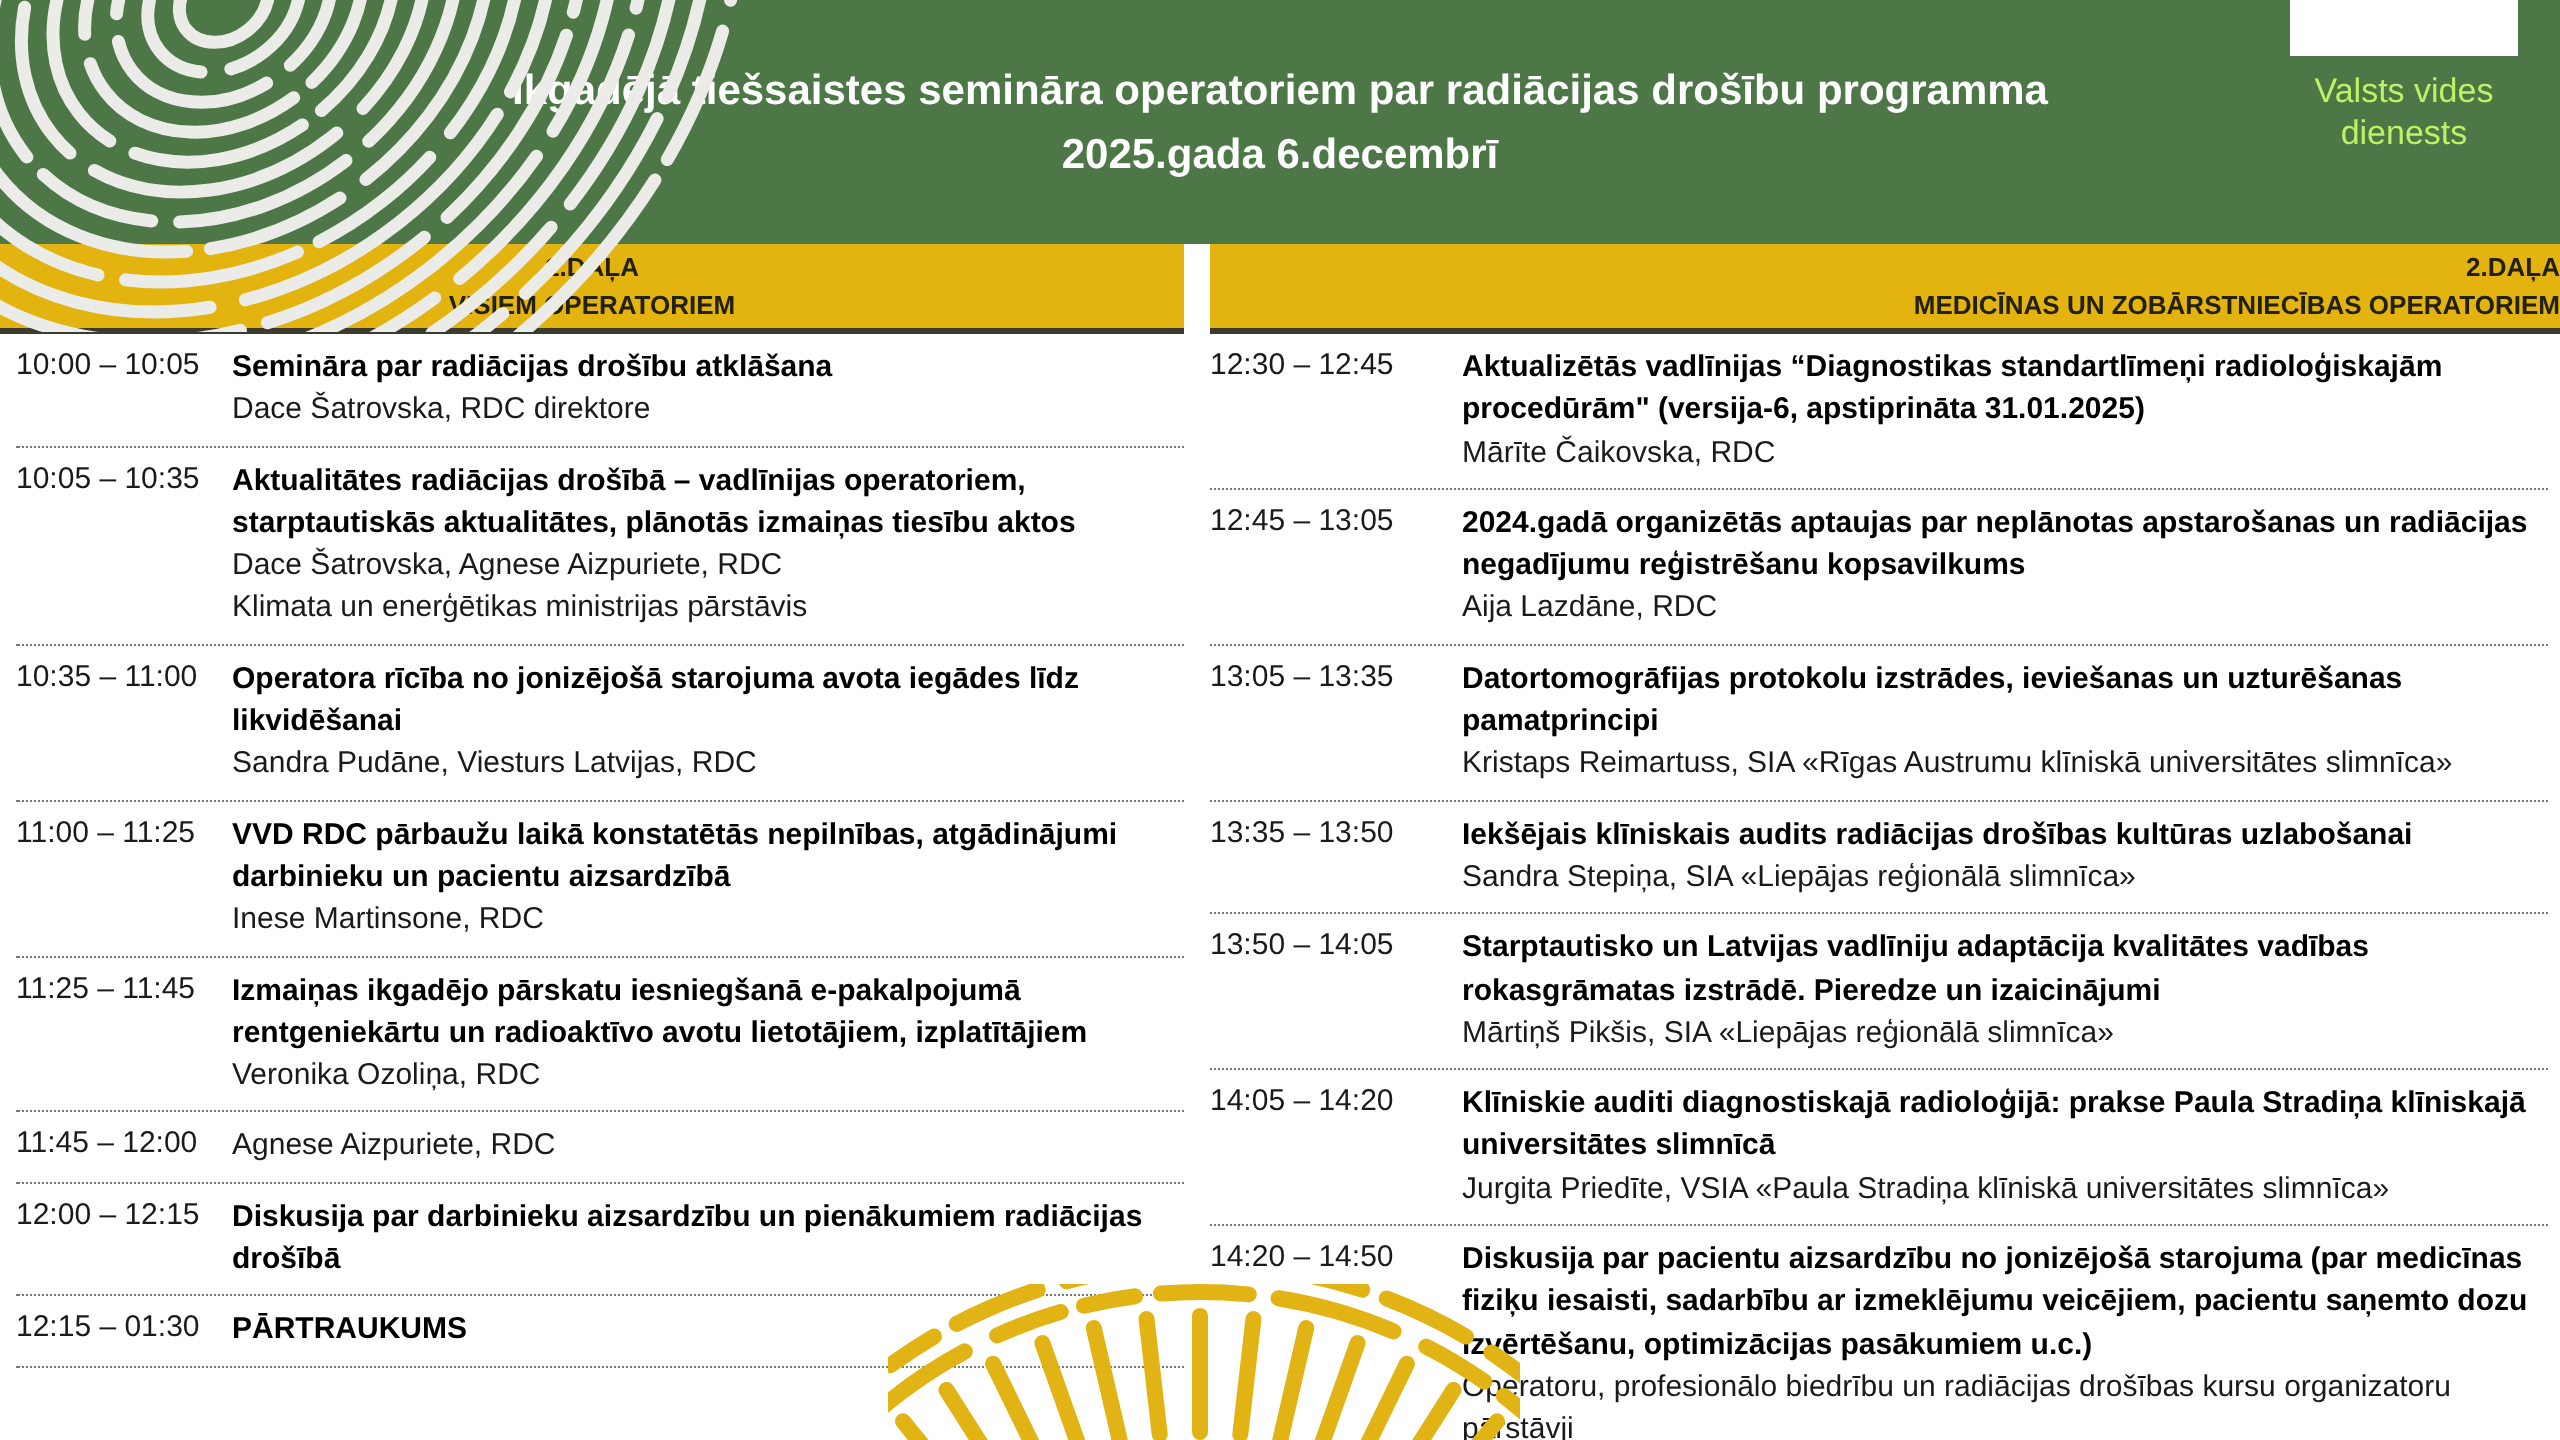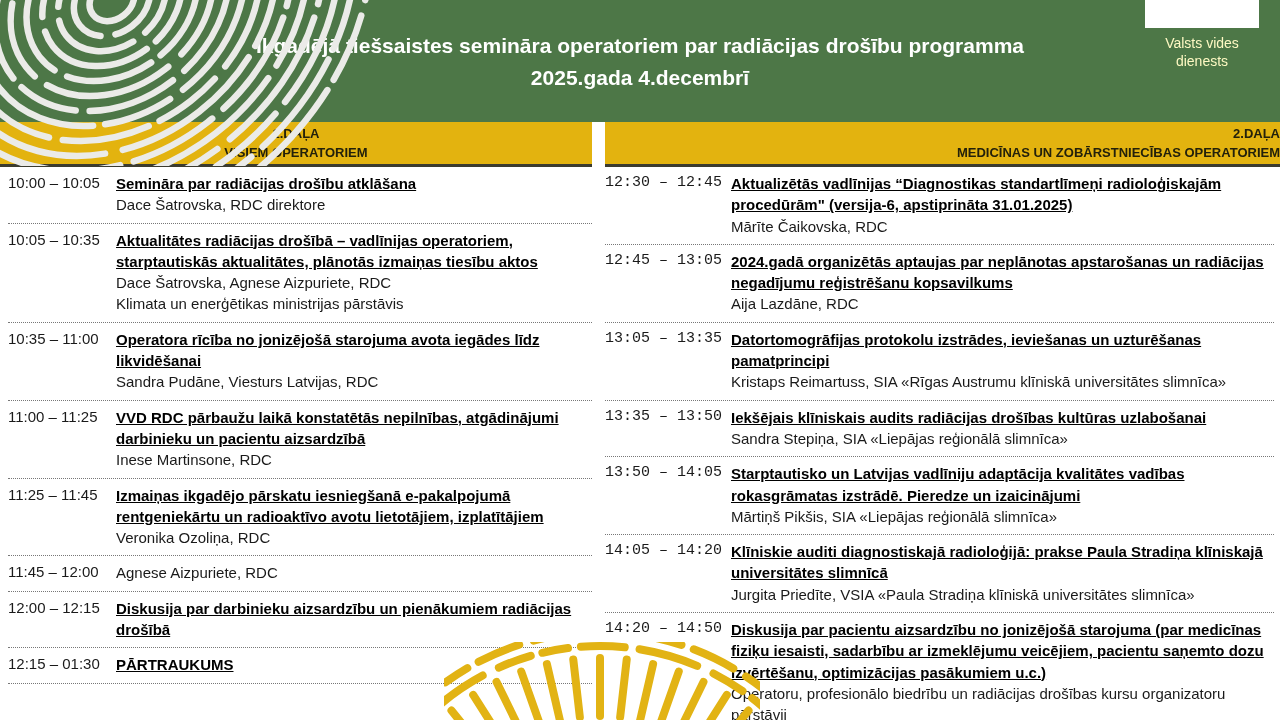--- a/index.html
+++ b/index.html
@@ -8,39 +8,39 @@
     --fp-white:#ebebe8; --fp-gold:#e2b314;
   }
   *{box-sizing:border-box;}
   html,body{margin:0;padding:0;width:1280px;height:720px;overflow:hidden;
     background:#ffffff;font-family:"Liberation Sans",sans-serif;color:var(--text);}
   .header{position:relative;height:122px;background:var(--green);}
   .header-title{position:relative;z-index:2;text-align:center;padding-top:30px;
     color:#ffffff;font-weight:bold;font-size:21px;line-height:1.5;}
   .logo{position:absolute;z-index:3;top:0;right:20px;width:116px;text-align:center;}
   .logo-mark{width:114px;height:28px;background:#ffffff;margin:0 auto;}
-  .logo-text{color:#fef9c3;font-size:14px;line-height:1.25;margin-top:7px;}
+  .logo-text{color:#bef264;font-size:17px;line-height:1.25;margin-top:7px;}
   .fp{position:absolute;pointer-events:none;z-index:4;}
   .band{display:flex;height:45px;background:#ffffff;position:relative;z-index:1;}
   .band-cell{background:var(--yellow);border-bottom:3px solid var(--dark-border);
     display:flex;flex-direction:column;justify-content:center;text-align:center;
     font-weight:bold;font-size:13px;color:var(--band-text);line-height:1.5;}
   .band-left{width:592px;}
   .band-gap{width:13px;background:#ffffff;}
   .band-right{flex:1;align-items:flex-end;}
   .content{display:flex;align-items:flex-start;}
   .col{font-size:15px;}
   .col-left{width:592px;padding-left:8px;}
   .col-right{width:675px;margin-left:13px;padding-right:6px;}
   .row{display:flex;border-bottom:1.5px dotted var(--dotted);padding:6px 0 7px;}
   .time{flex:none;padding-top:1px;white-space:nowrap;}
   .col-left .time{width:108px;}
-  .col-right .time{width:126px;font-family:Liberation Mono, monospace;}
+  .col-right .time{width:126px;}
   .info{flex:1;line-height:1.42;}
-  .stitle{font-weight:bold;color:#000000;text-decoration:underline;}
+  .stitle{font-weight:bold;color:#000000;}
   .speaker{color:var(--text);}
 </style>
 </head>
 <body>
 
 <div class="header">
   <svg id="fp-top" class="fp" style="left:0;top:0;" width="460" height="166" viewBox="0 0 460 166">
       <ellipse cx="112" cy="0" rx="24" ry="19.200000000000003" transform="rotate(-38 112 0)" fill="none" stroke="#ebebe8" stroke-width="6.5" stroke-linecap="round" stroke-dasharray="88 14 150 16 70 12" stroke-dashoffset="0"></ellipse>
       <ellipse cx="112" cy="0" rx="41" ry="32.800000000000004" transform="rotate(-38 112 0)" fill="none" stroke="#ebebe8" stroke-width="6.5" stroke-linecap="round" stroke-dasharray="130 15 80 13 160 18" stroke-dashoffset="53"></ellipse>
       <ellipse cx="112" cy="0" rx="58" ry="46.400000000000006" transform="rotate(-38 112 0)" fill="none" stroke="#ebebe8" stroke-width="6.5" stroke-linecap="round" stroke-dasharray="60 12 110 15 90 14" stroke-dashoffset="106"></ellipse>
@@ -53,21 +53,21 @@
       <ellipse cx="112" cy="0" rx="177" ry="141.6" transform="rotate(-38 112 0)" fill="none" stroke="#ebebe8" stroke-width="6.5" stroke-linecap="round" stroke-dasharray="130 15 80 13 160 18" stroke-dashoffset="477"></ellipse>
       <ellipse cx="112" cy="0" rx="194" ry="155.20000000000002" transform="rotate(-38 112 0)" fill="none" stroke="#ebebe8" stroke-width="6.5" stroke-linecap="round" stroke-dasharray="60 12 110 15 90 14" stroke-dashoffset="530"></ellipse>
       <ellipse cx="112" cy="0" rx="211" ry="168.8" transform="rotate(-38 112 0)" fill="none" stroke="#ebebe8" stroke-width="6.5" stroke-linecap="round" stroke-dasharray="170 16 70 12 120 15" stroke-dashoffset="583"></ellipse>
       <ellipse cx="112" cy="0" rx="228" ry="182.4" transform="rotate(-38 112 0)" fill="none" stroke="#ebebe8" stroke-width="6.5" stroke-linecap="round" stroke-dasharray="88 14 150 16 70 12" stroke-dashoffset="636"></ellipse>
       <ellipse cx="112" cy="0" rx="245" ry="196" transform="rotate(-38 112 0)" fill="none" stroke="#ebebe8" stroke-width="6.5" stroke-linecap="round" stroke-dasharray="130 15 80 13 160 18" stroke-dashoffset="689"></ellipse>
       <ellipse cx="112" cy="0" rx="262" ry="209.60000000000002" transform="rotate(-38 112 0)" fill="none" stroke="#ebebe8" stroke-width="6.5" stroke-linecap="round" stroke-dasharray="60 12 110 15 90 14" stroke-dashoffset="742"></ellipse>
       <ellipse cx="112" cy="0" rx="279" ry="223.20000000000002" transform="rotate(-38 112 0)" fill="none" stroke="#ebebe8" stroke-width="6.5" stroke-linecap="round" stroke-dasharray="170 16 70 12 120 15" stroke-dashoffset="795"></ellipse>
     </svg>
   <div class="header-title">
     <div>Ikgadējā tiešsaistes semināra operatoriem par radiācijas drošību programma</div>
-    <div>2025.gada 4.decembrī</div>
+    <div>2025.gada 6.decembrī</div>
   </div>
   <div class="logo">
     <div class="logo-mark"></div>
     <div class="logo-text">
       <div>Valsts vides</div>
       <div>dienests</div>
     </div>
   </div>
 </div>
 

